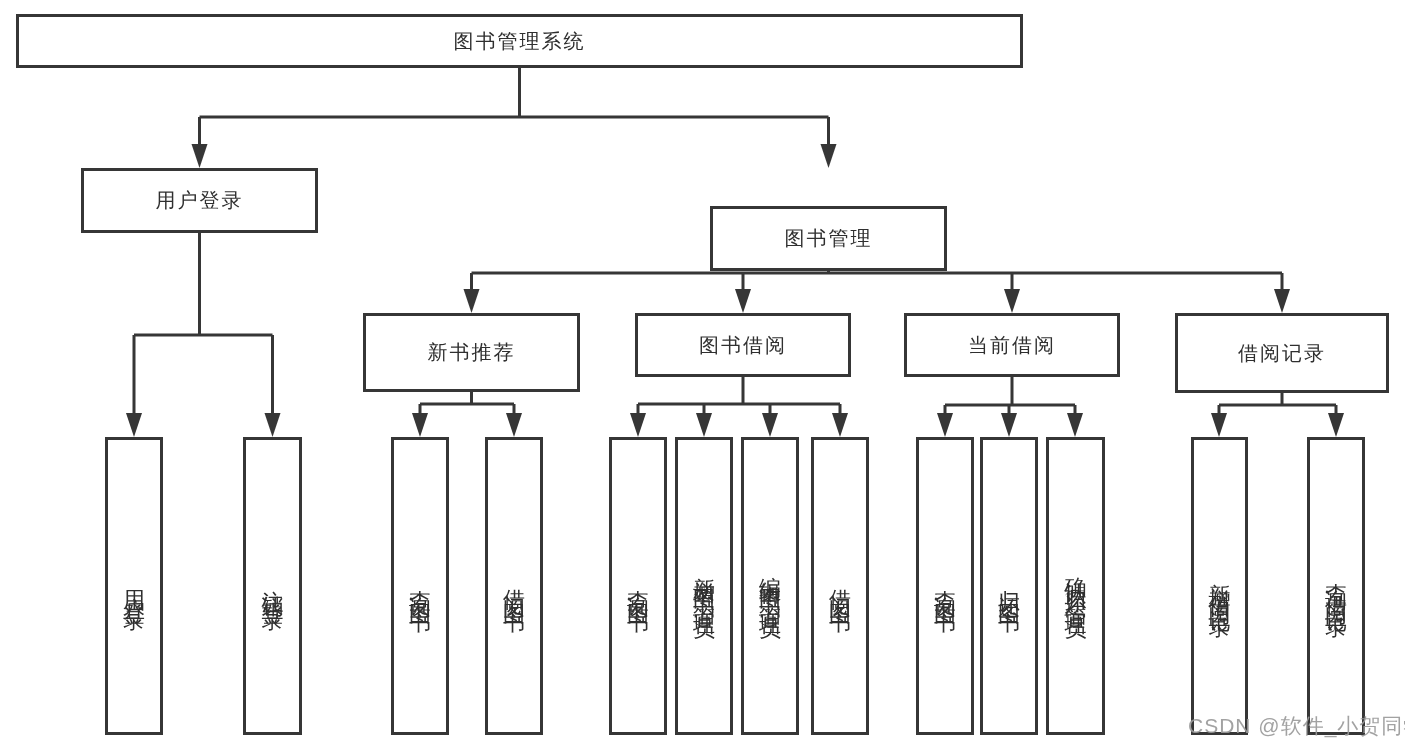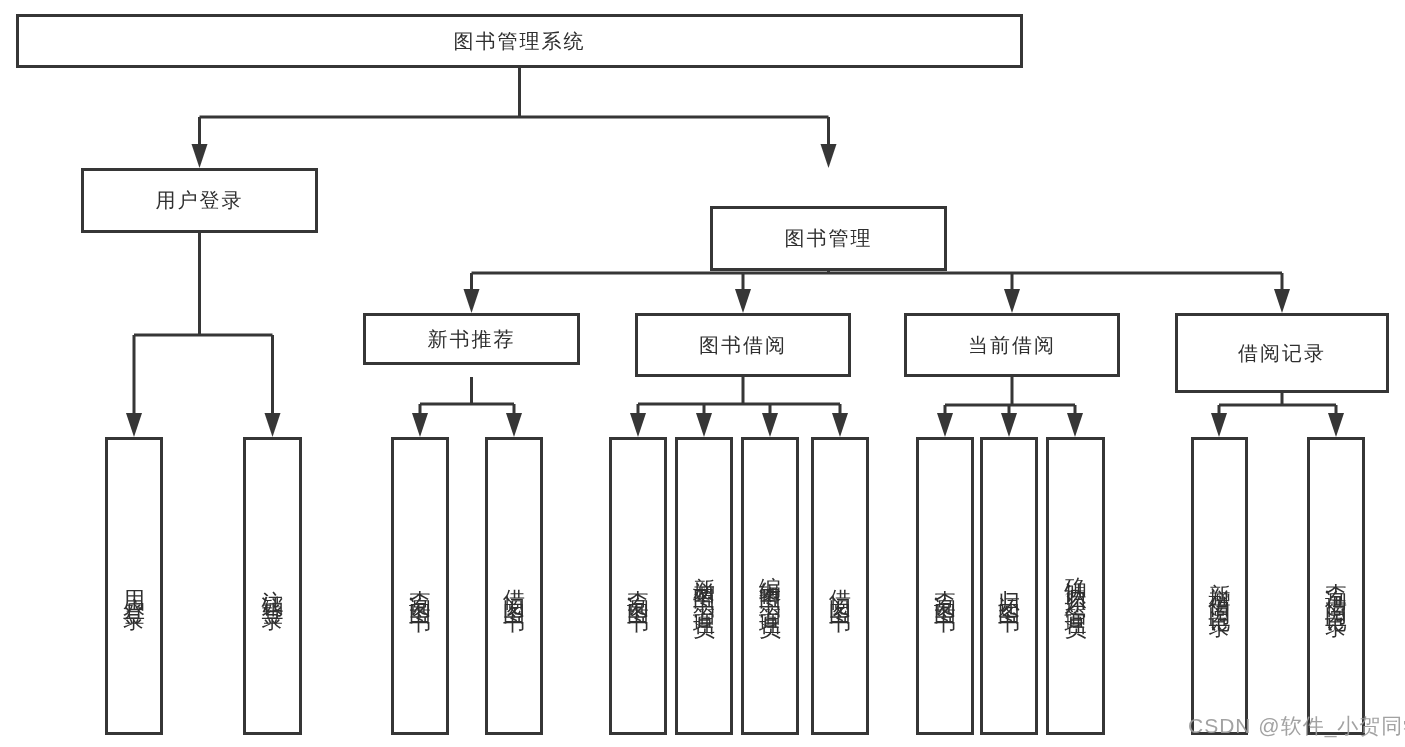--- a/index.html
+++ b/index.html
@@ -107,21 +107,21 @@
     <span>图书管理系统</span>
   </div>
 
   <div class="node h" style="left:81px; top:168px; width:237px; height:65px;">
     <span>用户登录</span>
   </div>
   <div class="node h" style="left:710px; top:168px; width:237px; height:65px;margin-top:38px;">
     <span>图书管理</span>
   </div>
 
-  <div class="node h" style="left:363px; top:313px; width:217px; height:52px;">
+  <div class="node h" style="left:363px; top:313px; width:217px; height:79px;">
     <span>新书推荐</span>
   </div>
   <div class="node h" style="left:904px; top:313px; width:216px; height:64px;">
     <span>当前借阅</span>
   </div>
   <div class="node h" style="left:635px; top:313px; width:216px; height:64px;">
     <span>图书借阅</span>
   </div>
   <div class="node h" style="left:1175px; top:313px; width:214px; height:80px;">
     <span>借阅记录</span>

